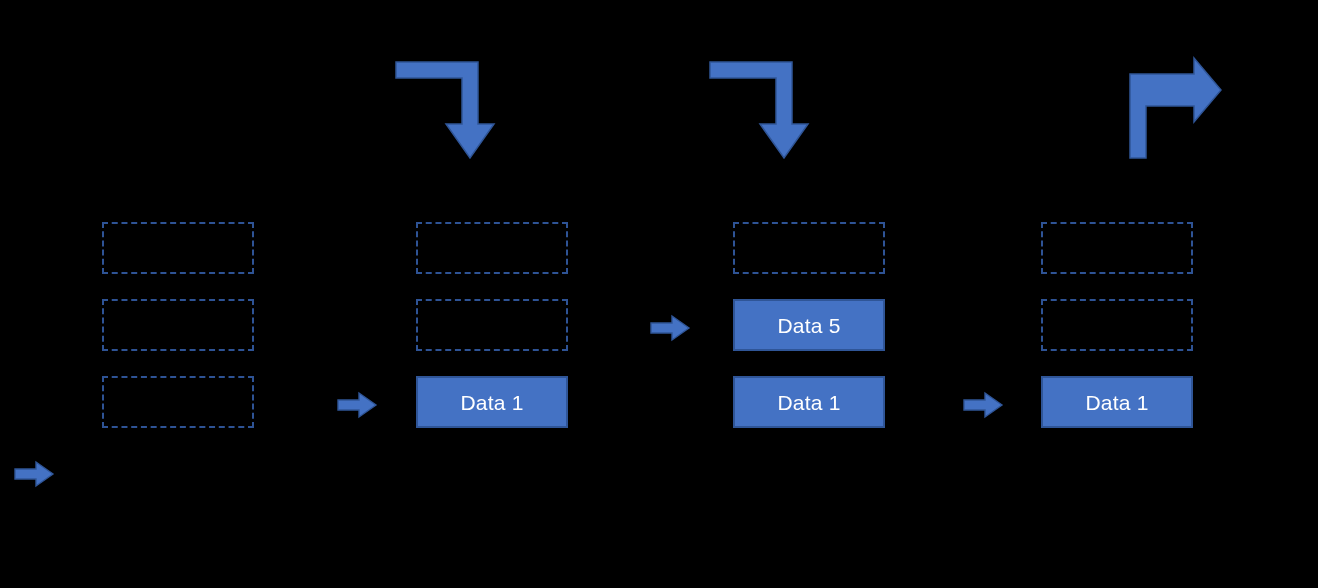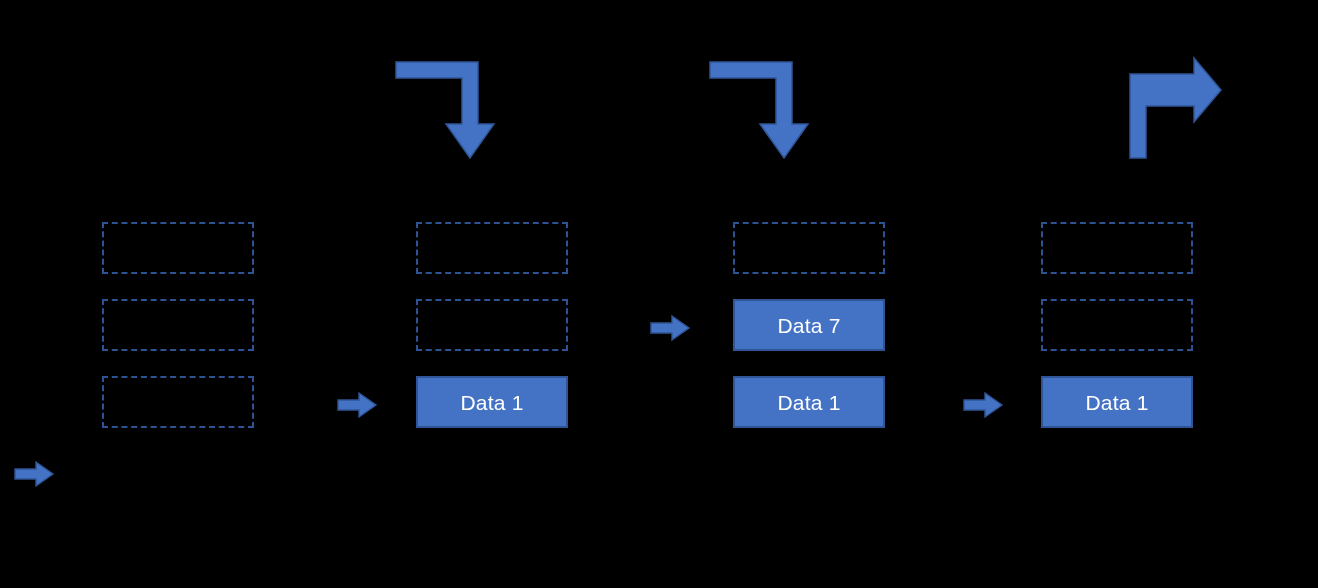--- a/index.html
+++ b/index.html
@@ -75,21 +75,21 @@
         </div>
         <div class="slot filled" style="left: 416px; top: 376px; width: 152px; height: 52px;">
           <span class="slot-label">Data 1</span>
         </div>
       </div>
       <div class="stack" style="left: 0px; top: 0px;">
         <div class="slot empty" style="left: 733px; top: 222px; width: 152px; height: 52px;">
           <span class="slot-label"></span>
         </div>
         <div class="slot filled" style="left: 733px; top: 299px; width: 152px; height: 52px;">
-          <span class="slot-label">Data 7</span>
+          <span class="slot-label">Data 5</span>
         </div>
         <div class="slot filled" style="left: 733px; top: 376px; width: 152px; height: 52px;">
           <span class="slot-label">Data 1</span>
         </div>
       </div>
       <div class="stack" style="left: 0px; top: 0px;">
         <div class="slot empty" style="left: 1041px; top: 222px; width: 152px; height: 52px;">
           <span class="slot-label"></span>
         </div>
         <div class="slot empty" style="left: 1041px; top: 299px; width: 152px; height: 52px;">

